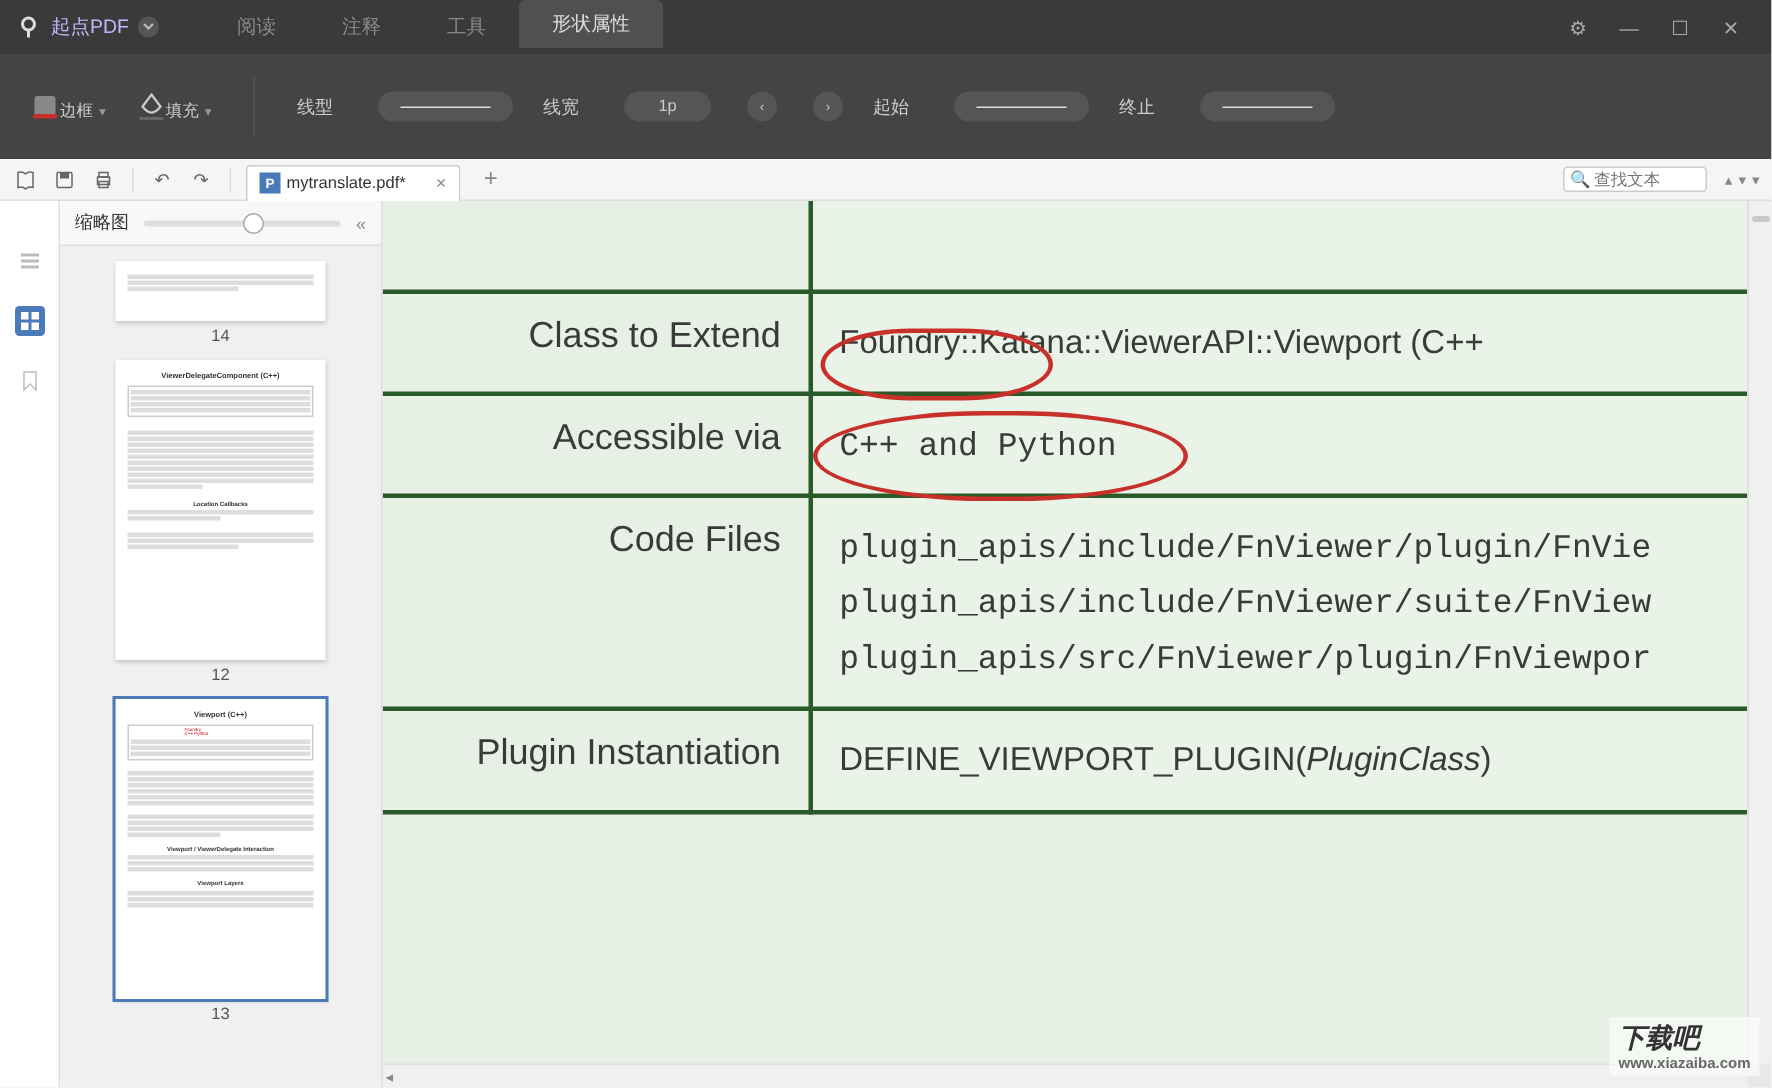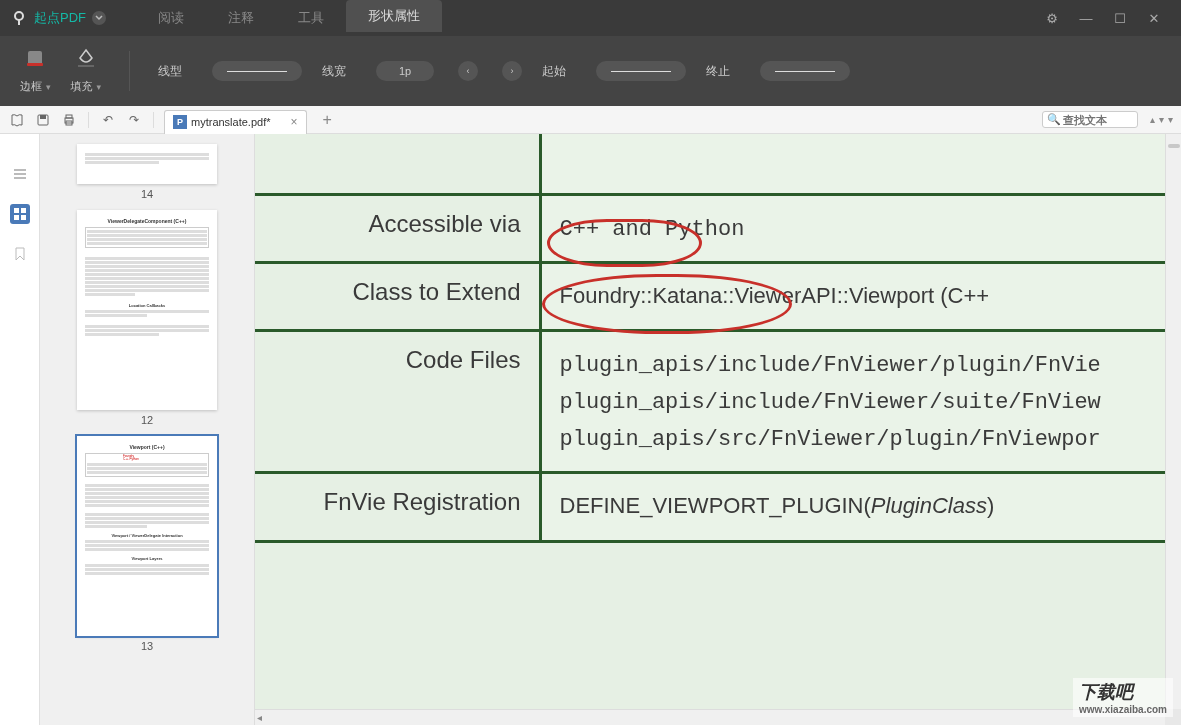--- a/index.html
+++ b/index.html
@@ -1,52 +1,52 @@
 <!DOCTYPE html>
 <html><head>
 <meta charset="utf-8">
 <style>
 * { margin: 0; padding: 0; box-sizing: border-box; font-family: "Microsoft YaHei", Arial, sans-serif; }
 body { width: 1181px; height: 725px; overflow: hidden; background: #fff; position: relative; }
 
 
 .titlebar { height: 36px; background: #3a3a3a; display: flex; align-items: center; color: #bbb; font-size: 12px; }
 .titlebar .logo { width: 18px; height: 18px; margin: 0 6px 0 10px; display:flex; align-items:center; justify-content:center;}
-.titlebar .apptitle { color: #14b8a6; font-size: 13px; margin-right: 4px; }
+.titlebar .apptitle { color: #c4b5fd; font-size: 13px; margin-right: 4px; }
 .titlebar .circ { width:14px;height:14px;border-radius:50%;background:#555;display:flex;align-items:center;justify-content:center;margin-left:2px;}
 .titlebar .tabs { display: flex; margin-left: 30px; gap: 0; }
 .titlebar .tab { padding: 0 22px; height: 36px; display: flex; align-items: center; color: #888; font-size: 13px; cursor: pointer; }
 .titlebar .tab.active { background: #505050; color: #ddd; border-radius: 4px 4px 0 0; margin-top:0; height:32px;}
 .titlebar .wcontrols { margin-left: auto; display: flex; gap: 16px; padding-right: 18px; color: #aaa; }
 .titlebar .wcontrols span { width: 18px; text-align: center; cursor: pointer; font-size: 13px; }
 
 
 .propbar { height: 70px; background: #444; display: flex; align-items: center; padding: 0 20px; color: #ccc; font-size: 12px; gap: 20px; }
-.propbar .picon { display:flex;flex-direction:column;align-items:center;gap:11px;}
+.propbar .picon { display:flex;align-items:flex-end;gap:0;}
 .propbar .iconbox { width:20px;height:20px;}
 .propbar .plabel { font-size: 11px; display:flex;align-items:center;gap:2px;}
 .propbar .caret::after{content:"▾";font-size:9px;margin-left:2px;color:#999;}
 .propbar .plab { margin-left: 0; }
 .propbar .linebox { width: 90px; height: 20px; background: #555; border-radius: 10px; margin-left: 10px; cursor:pointer;display:flex;align-items:center;justify-content:center;}
 .propbar .linebox.solid::before{content:"";display:block;width:60px;height:1px;background:#ddd;}
 .propbar .valbox { width: 58px; height: 20px; background: #555; border-radius: 10px; margin-left: 10px; display:flex;align-items:center;justify-content:center;font-size:11px;}
 .propbar .navbtn { width: 20px; height: 20px; background: #555; border-radius: 50%; margin-left: 4px; cursor:pointer;display:flex;align-items:center;justify-content:center;font-size:9px;}
 .propbar .sep { width: 1px; height: 40px; background: #555; margin: 0 8px; }
 
 
 .toolbar { height: 28px; background: #f5f5f5; border-bottom: 1px solid #ddd; display: flex; align-items: center; padding: 0 8px; gap: 8px; font-size: 12px; }
 .toolbar .tbtn { width: 18px; height: 18px; display:flex;align-items:center;justify-content:center;color:#666;cursor:pointer;}
 .toolbar .tsep { width:1px;height:16px;background:#ddd;margin:0 2px;}
 .toolbar .filetab { display:flex;align-items:center;background:#fff;border:1px solid #ccc;border-bottom:none;padding:2px 8px;border-radius:3px 3px 0 0;height:24px;margin-top:4px;}
 .toolbar .filetab .ficon{width:14px;height:14px;background:#4a7ab8;color:#fff;font-size:9px;font-weight:bold;display:flex;align-items:center;justify-content:center;margin-right:4px;}
 .toolbar .filetab .fname{font-size:11px;color:#333;}
 .toolbar .filetab .fclose{margin-left:20px;color:#888;font-size:12px;cursor:pointer;}
 .toolbar .newtab{color:#888;font-size:16px;margin-left:8px;cursor:pointer;}
 .toolbar .searchbox{margin-left:auto;display:flex;align-items:center;border:1px solid #ccc;border-radius:3px;padding:1px 4px;background:#fff;}
-.toolbar .searchbox input{border:none;outline:none;font-size:11px;width:70px;font-weight:bold;}
+.toolbar .searchbox input{border:none;outline:none;font-size:11px;width:70px;}
 .toolbar .searchbox .sicon{color:#d88;font-size:11px;margin-right:2px;}
 .toolbar .navs{display:flex;gap:4px;color:#888;font-size:10px;margin-left:4px;}
 
 
 .main { height: 591px; display: flex; background: #e8e8e8; }
 .lefticons { width: 40px; background: #fff; border-right:1px solid #e0e0e0; display:flex;flex-direction:column;align-items:center;gap:20px;padding-top:30px;}
 .lefticons .li{width:20px;height:20px;display:flex;align-items:center;justify-content:center;color:#999;cursor:pointer;}
 .lefticons .li.active{background:#4a7ab8;color:#fff;border-radius:3px;}
 
 
@@ -205,20 +205,27 @@
         </svg>
       </span>
     <span class="li">
         <svg width="14" height="14" viewBox="0 0 14 14">
           <path d="M3 1 L11 1 L11 13 L7 9 L3 13 Z" fill="none" stroke="#bbb"></path>
         </svg>
       </span>
   </div>
 
   <div class="thumbpanel">
+    <div class="thead">
+      <span class="tlabel">缩略图</span>
+      <div class="slider">
+          <div class="knob"></div>
+        </div>
+      <span class="tclose">«</span>
+    </div>
     <div class="thumbs">
       <div class="thumb t11">
         <div class="page">
             <div class="minirow"></div>
             <div class="minirow"></div>
             <div class="minirow" style="width:60%"></div>
           </div>
         <div class="pnum">14</div>
       </div>
       <div class="thumb t12">
@@ -298,33 +305,33 @@
 
   <div class="docview">
     <div class="docinner">
       <table class="table">
         <tbody>
             <tr style="height:60px">
               <td class="lbl" style="border-top:none;border-left:none"></td>
               <td class="val" style="border-top:none;border-right:none"></td>
             </tr>
         <tr>
+          <td class="lbl" style="border-left:none">Class to Extend</td>
+          <td class="val" style="border-right:none"><span class="mono"><span>Foundry:</span><span>:Katana::ViewerAPI::Viewport (C++</span></span></td>
+        </tr>
+        <tr>
           <td class="lbl" style="border-left:none">Accessible via</td>
           <td class="val" style="border-right:none"><span class="mono">C++ and Python</span></td>
-        </tr>
-        <tr>
-          <td class="lbl" style="border-left:none">Class to Extend</td>
-          <td class="val" style="border-right:none"><span class="mono"><span>Foundry:</span><span>:Katana::ViewerAPI::Viewport (C++</span></span></td>
         </tr>
         <tr>
           <td class="lbl" style="border-left:none">Code Files</td>
           <td class="val" style="border-right:none"><span class="mono">plugin_apis/include/FnViewer/plugin/FnVie</span><br><span class="mono">plugin_apis/include/FnViewer/suite/FnView</span><br><span class="mono">plugin_apis/src/FnViewer/plugin/FnViewpor</span></td>
         </tr>
         <tr>
-          <td class="lbl" style="border-left:none">FnVie Registration</td>
+          <td class="lbl" style="border-left:none">Plugin Instantiation</td>
           <td class="val" style="border-right:none"><span class="mono"><span>DEFINE_VIEWPORT_PLUGIN(</span><span class="it">PluginClass</span><span>)</span></span></td>
         </tr>
       </tbody>
         </table>
 
       <div class="annot" style="left:292px;top:85px;width:155px;height:48px;border-radius:70px/28px;"></div>
       <div class="annot" style="left:287px;top:140px;width:250px;height:60px;border-radius:130px/34px;"></div>
     </div>
     <div class="vscrl">
         <div class="vthumb"></div>

